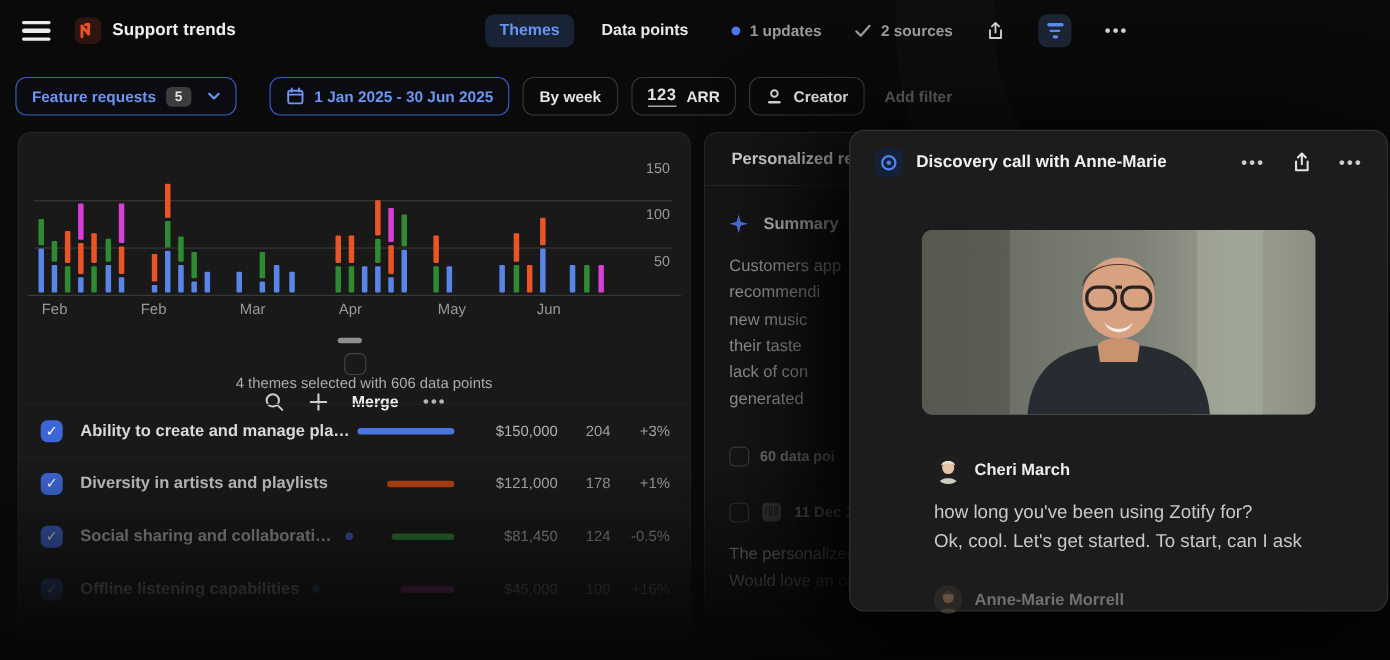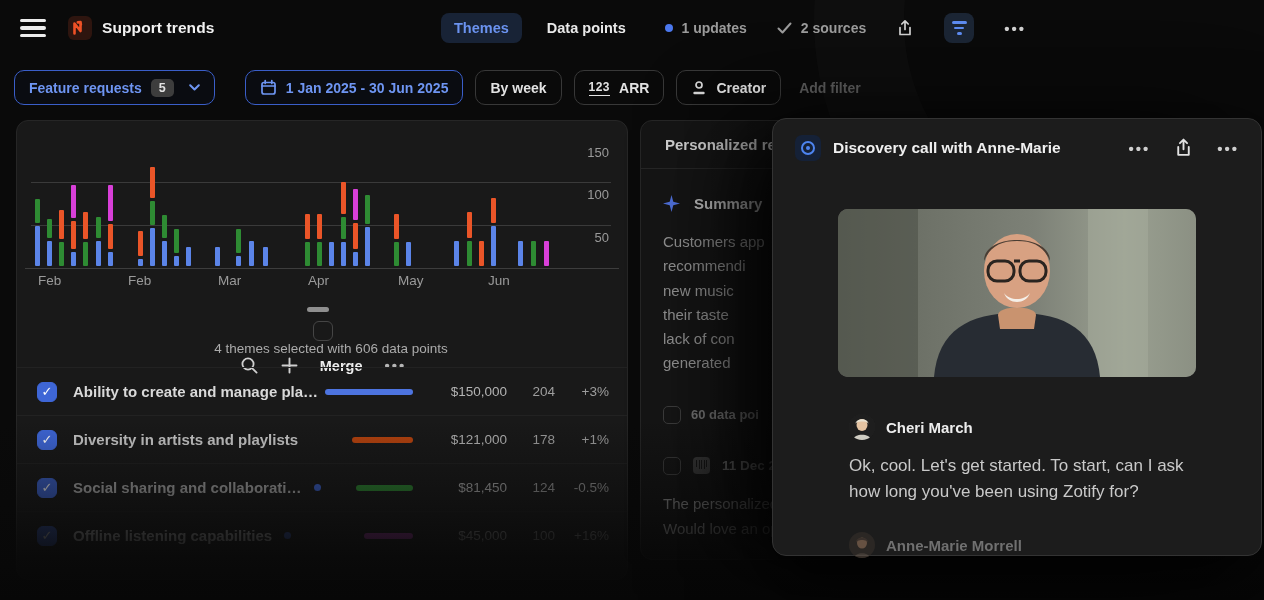--- a/index.html
+++ b/index.html
@@ -25,21 +25,21 @@
   .dots { color:#cfcfcf; font-size:15px; font-weight:700; letter-spacing:2px; cursor:pointer; }
   .dots::before { content:"•••"; }
 
   
   .filterbar { position:absolute; top:70px; left:14px; display:flex; align-items:center; gap:12px; z-index:3; }
   .pill { height:35px; display:flex; align-items:center; gap:9px; border-radius:10px; padding:0 14px; font-size:14px; cursor:pointer; white-space:nowrap; }
   .pill-blue { border:1.5px solid #3a5ec9; color:#6e95f2; font-weight:700; background:rgba(12,20,40,.25); }
   .pill-gray { border:1px solid #383838; color:#e3e3e3; font-weight:600; margin-left:0; }
   .badge { background:#3d3d3d; color:#e2e2e2; font-size:12.5px; font-weight:700; padding:2px 8px; border-radius:5px; }
   .datepill { margin-left:18px; }
-  .arr-icon { font-size:12px; font-weight:800; color:#e3e3e3; border-bottom:1.8px solid #e3e3e3; padding-bottom:1px; letter-spacing:.5px; }
+  .arr-icon { font-size:15px; font-weight:800; color:#e3e3e3; border-bottom:1.8px solid #e3e3e3; padding-bottom:1px; letter-spacing:.5px; }
   .add-filter { color:#5f5f5f; font-size:14px; font-weight:600; margin-left:6px; cursor:pointer; }
 
   
   .chart-card { position:absolute; left:16px; top:120px; width:612px; height:460px; background:#191919; border:1px solid #262626; border-radius:12px; z-index:1; }
   .plot { position:absolute; left:8px; right:8px; top:10px; height:138px; border-bottom:1px solid #3d3d3d; }
   .gridline { position:absolute; left:6px; right:8px; height:1px; background:#3a3a3a; }
   .ylabel { position:absolute; right:10px; color:#9a9a9a; font-size:13px;margin-left:11px; }
   .bar-col { position:absolute; width:5px; bottom:1px; top:0; }
   .bar-seg { position:absolute; left:0; width:5px; border-radius:1px; }
   .months { position:absolute; left:8px; right:8px; top:152px; height:20px; }
@@ -489,22 +489,22 @@
           <svg width="26" height="26" viewBox="0 0 26 26">
               <rect width="26" height="26" fill="#1e1e1e"></rect>
               <ellipse cx="13" cy="11" rx="5.5" ry="6" fill="#e4c3a2"></ellipse>
               <path d="M6.5 10 C6.5 3.5 19.5 3.5 19.5 10 C19.5 6.5 6.5 6.5 6.5 10 Z" fill="#e8e2d2"></path>
               <path d="M4 26 C5 19 21 19 22 26 Z" fill="#cfccc2"></path>
             </svg>
         </div>
         <div class="spk-name">Cheri March</div>
       </div>
       <div class="quote">
+        <div>how long you've been using Zotify for?</div>
         <div>Ok, cool. Let's get started. To start, can I ask</div>
-        <div>how long you've been using Zotify for?</div>
       </div>
       <div class="speaker dim">
         <div class="avatar">
           <svg width="26" height="26" viewBox="0 0 26 26">
               <rect width="26" height="26" fill="#3a322c"></rect>
               <ellipse cx="13" cy="11" rx="5" ry="5.5" fill="#b08768"></ellipse>
               <path d="M7 11 C6 4 20 4 19 11 C19 7 7 7 7 11 Z" fill="#57453a"></path>
               <path d="M5 26 C6 19.5 20 19.5 21 26 Z" fill="#6b5c50"></path>
             </svg>
         </div>

